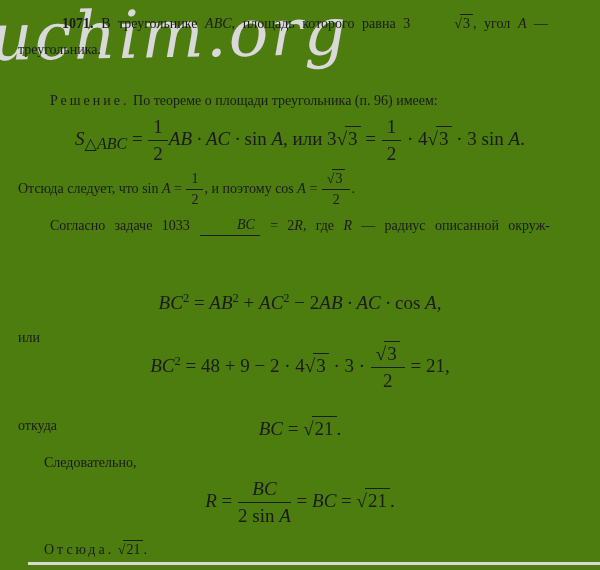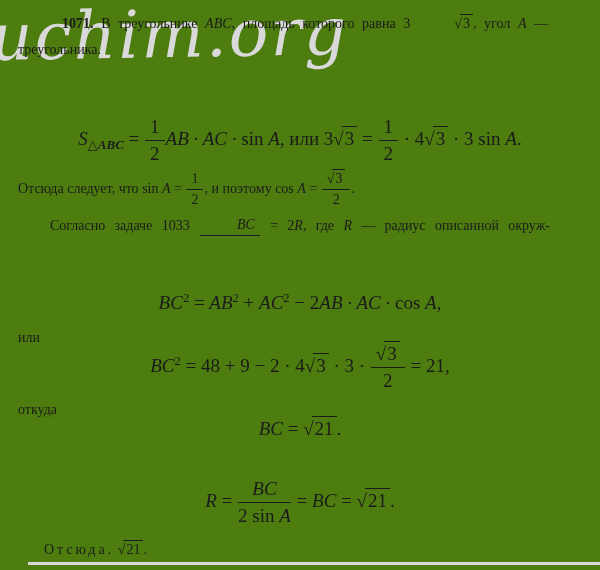--- a/index.html
+++ b/index.html
@@ -20,21 +20,21 @@
   .it{font-style:italic;}
   .bold{font-weight:bold;}
   .sp{letter-spacing:3px;}
   .disp{left:0;width:600px;text-align:center;font-size:19px;}
   .frac{display:inline-block;vertical-align:middle;text-align:center;line-height:1.15;padding:0 1px;}
   .frac .top{display:block;border-bottom:1px solid currentColor;padding:0 5px 2px;}
   .frac .bot{display:block;padding-top:2px;}
   .sqrt{display:inline-block;white-space:nowrap;line-height:1.15;}
   .sqrt .rsign{font-style:normal;}
   .sqrt .rd{border-top:1px solid currentColor;margin-left:-2px;padding:1px 3px 0 3px;font-style:normal;}
-  .sub{font-size:13px;vertical-align:-4px;font-style:italic;font-weight:bold;}
+  .sub{font-size:16px;vertical-align:-4px;font-style:italic;}
   .sup{font-size:12.5px;vertical-align:7px;}
   .indent32{text-indent:32px;}
   .indent44{text-indent:44px;}
   .bottom-rule{top:562px;left:28px;width:572px;height:3px;background:#d8d8d8;}
 </style>
 </head>
 <body>
 
 <div id="page">
 
@@ -44,20 +44,24 @@
     <div class="j indent44">
       <span class="bold">1071.</span>
       <span>В треугольнике</span>
       <span class="it">ABC</span><span>, площадь которого равна 3</span><span class="sqrt"><span class="rsign">√</span><span class="rd">3</span></span><span>, угол</span>
       <span class="it">A</span>
       <span>—</span>
     </div>
     <div>треугольника.</div>
   </div>
 
+  <div class="blk body-text indent32" style="top:88px;left:18px;width:540px;">
+    <span class="sp">Решение.</span>
+    <span>По теореме о площади треугольника (п. 96) имеем:</span>
+  </div>
 
   <div class="blk disp" style="top:116px;">
     <span class="it">S</span><span class="sub">△ABC</span>
     <span>=</span>
     <span class="frac"><span class="top">1</span><span class="bot">2</span></span><span class="it">AB · AC ·</span>
     <span>sin</span>
     <span class="it">A,</span>
     <span>или 3</span><span class="sqrt"><span class="rsign">√</span><span class="rd">3</span></span>
     <span>=</span>
     <span class="frac"><span class="top">1</span><span class="bot">2</span></span>
@@ -103,28 +107,29 @@
   <div class="blk body-text" style="top:325px;left:18px;">или</div>
 
   <div class="blk disp" style="top:343px;">
     <span class="it">BC</span><span class="sup">2</span>
     <span>= 48 + 9 − 2 · 4</span><span class="sqrt"><span class="rsign">√</span><span class="rd">3</span></span>
     <span>· 3 ·</span>
     <span class="frac"><span class="top"><span class="sqrt"><span class="rsign">√</span><span class="rd">3</span></span></span><span class="bot">2</span></span>
     <span>= 21,</span>
   </div>
 
-  <div class="blk body-text" style="top:397px;left:18px;font-family:Liberation Serif, serif;">откуда</div>
+  <div class="blk body-text" style="top:413px;left:18px;font-family:Liberation Serif, serif;">откуда</div>
 
   <div class="blk disp" style="top:418px;">
     <span class="it">BC</span>
     <span>=</span>
     <span class="sqrt"><span class="rsign">√</span><span class="rd">21</span></span><span>.</span>
   </div>
 
+  <div class="blk body-text" style="top:450px;left:44px;">Следовательно,</div>
 
   <div class="blk disp" style="top:478px;">
     <span class="it">R</span>
     <span>=</span>
     <span class="frac"><span class="top it">BC</span><span class="bot"><span>2 sin</span> <span class="it">A</span></span></span>
     <span>=</span>
     <span class="it">BC</span>
     <span>=</span>
     <span class="sqrt"><span class="rsign">√</span><span class="rd">21</span></span><span>.</span>
   </div>

